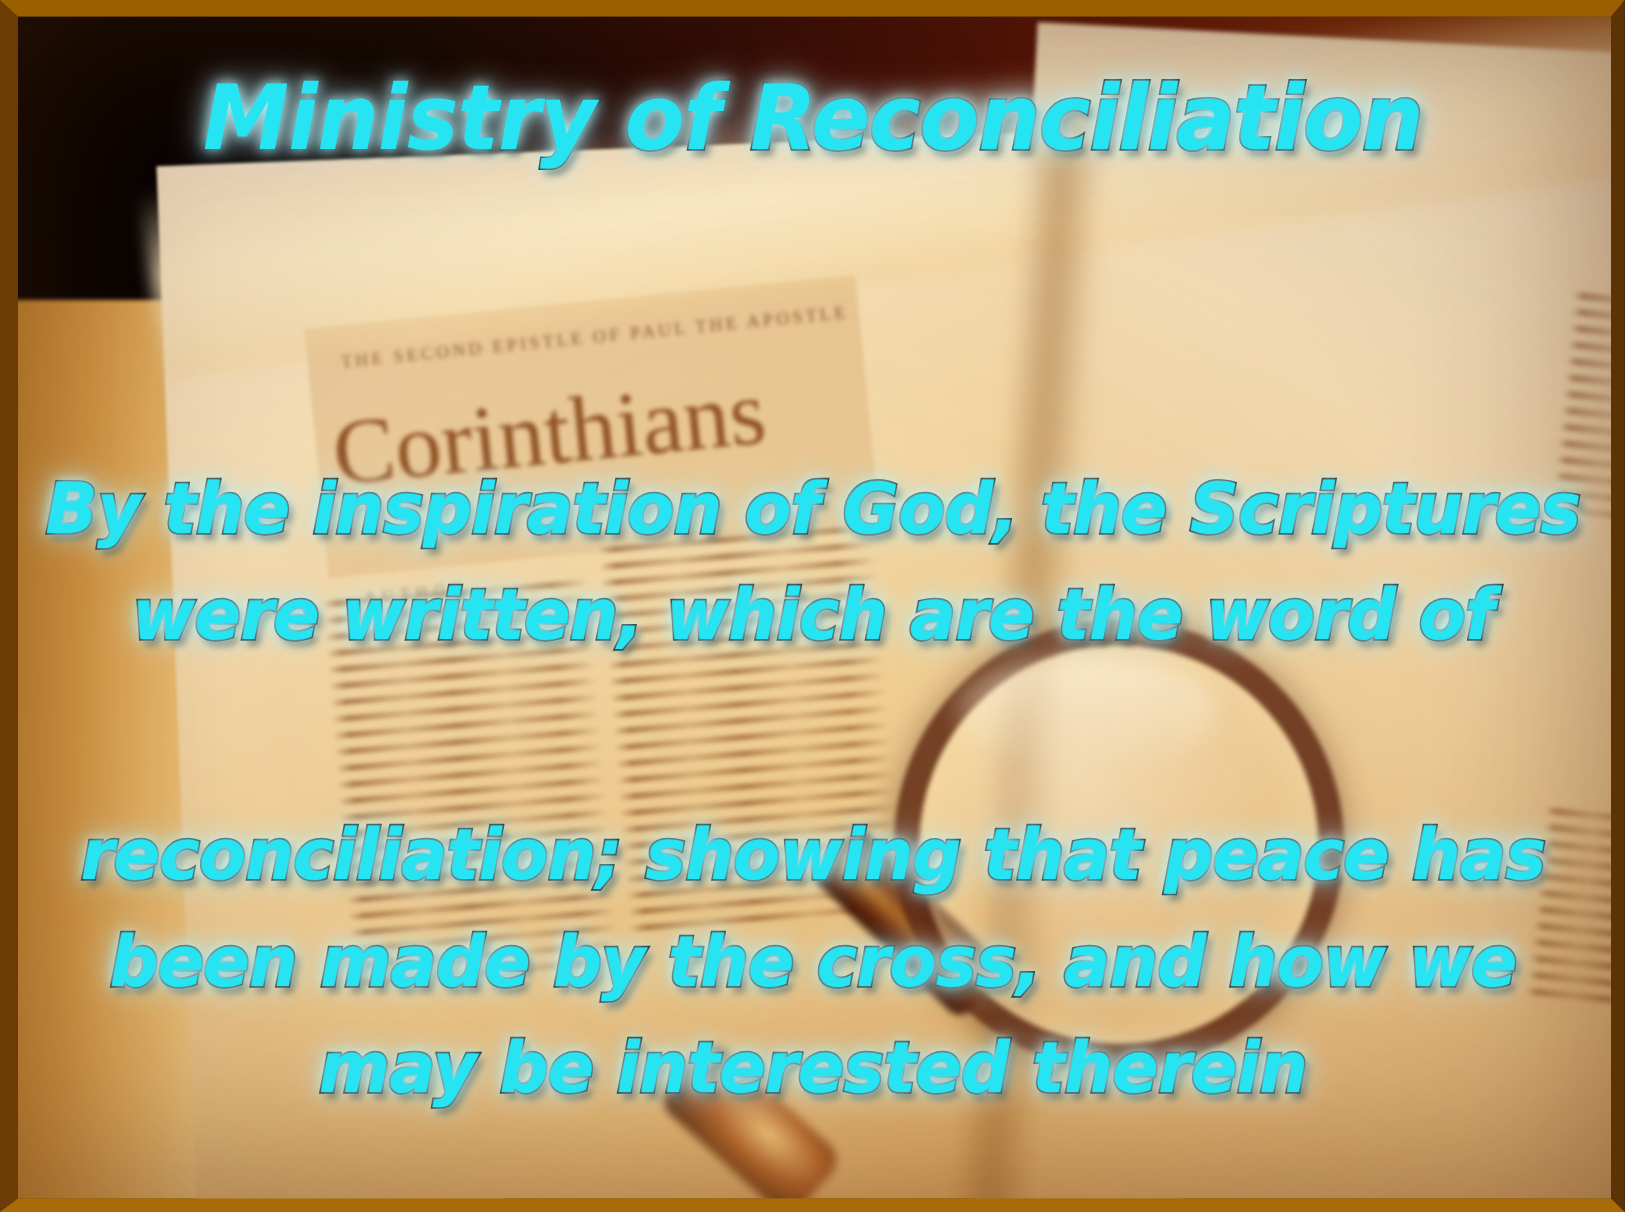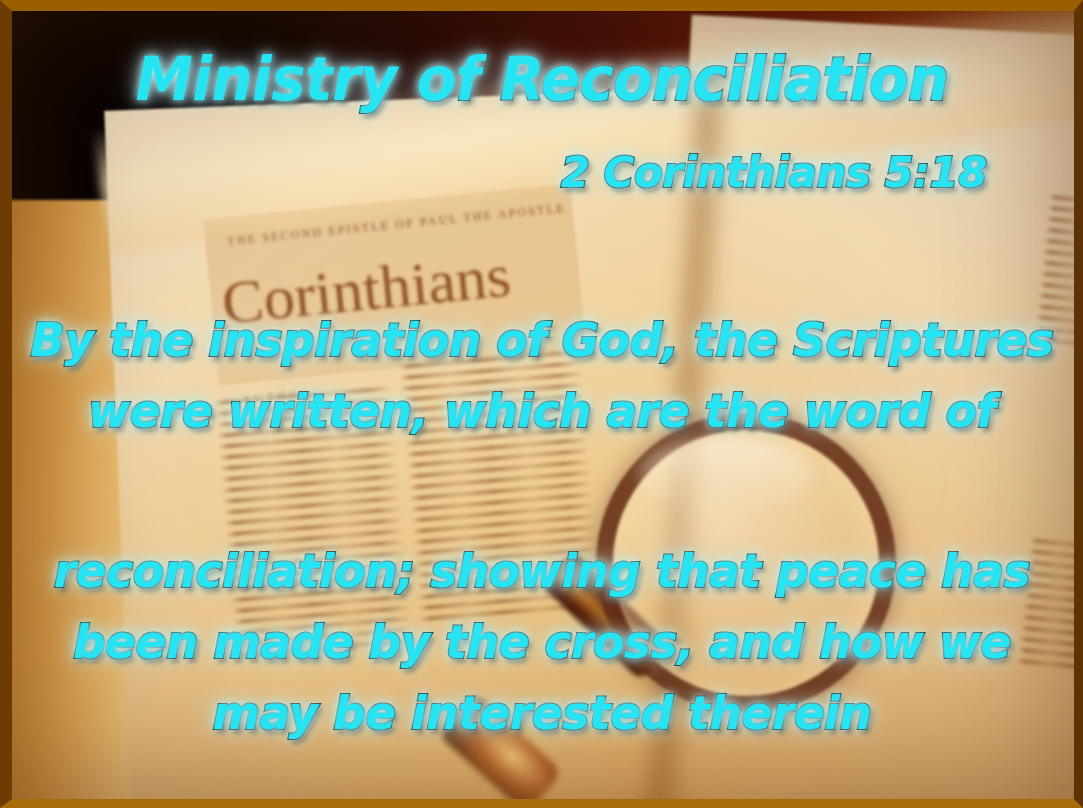--- a/index.html
+++ b/index.html
@@ -438,21 +438,20 @@
       <div class="lens-shine"></div>
     </div>
 
     <div class="warm-wash"></div>
     <div class="vignette"></div>
   </div>
 
   <div class="captions">
     <div class="cap cap-title">Ministry of Reconciliation</div>
 
-    <div class="cap cap-ref">2 Corinthians 5:18</div>
 
     <div class="cap cap-l1">By the inspiration of God, the Scriptures</div>
     <div class="cap cap-l2">were written, which are the word of</div>
     <div class="cap cap-l3">reconciliation; showing that peace has</div>
     <div class="cap cap-l4">been made by the cross, and how we</div>
     <div class="cap cap-l5">may be interested therein</div>
   </div>
 
   <div class="frame-border"></div>
 </div>

